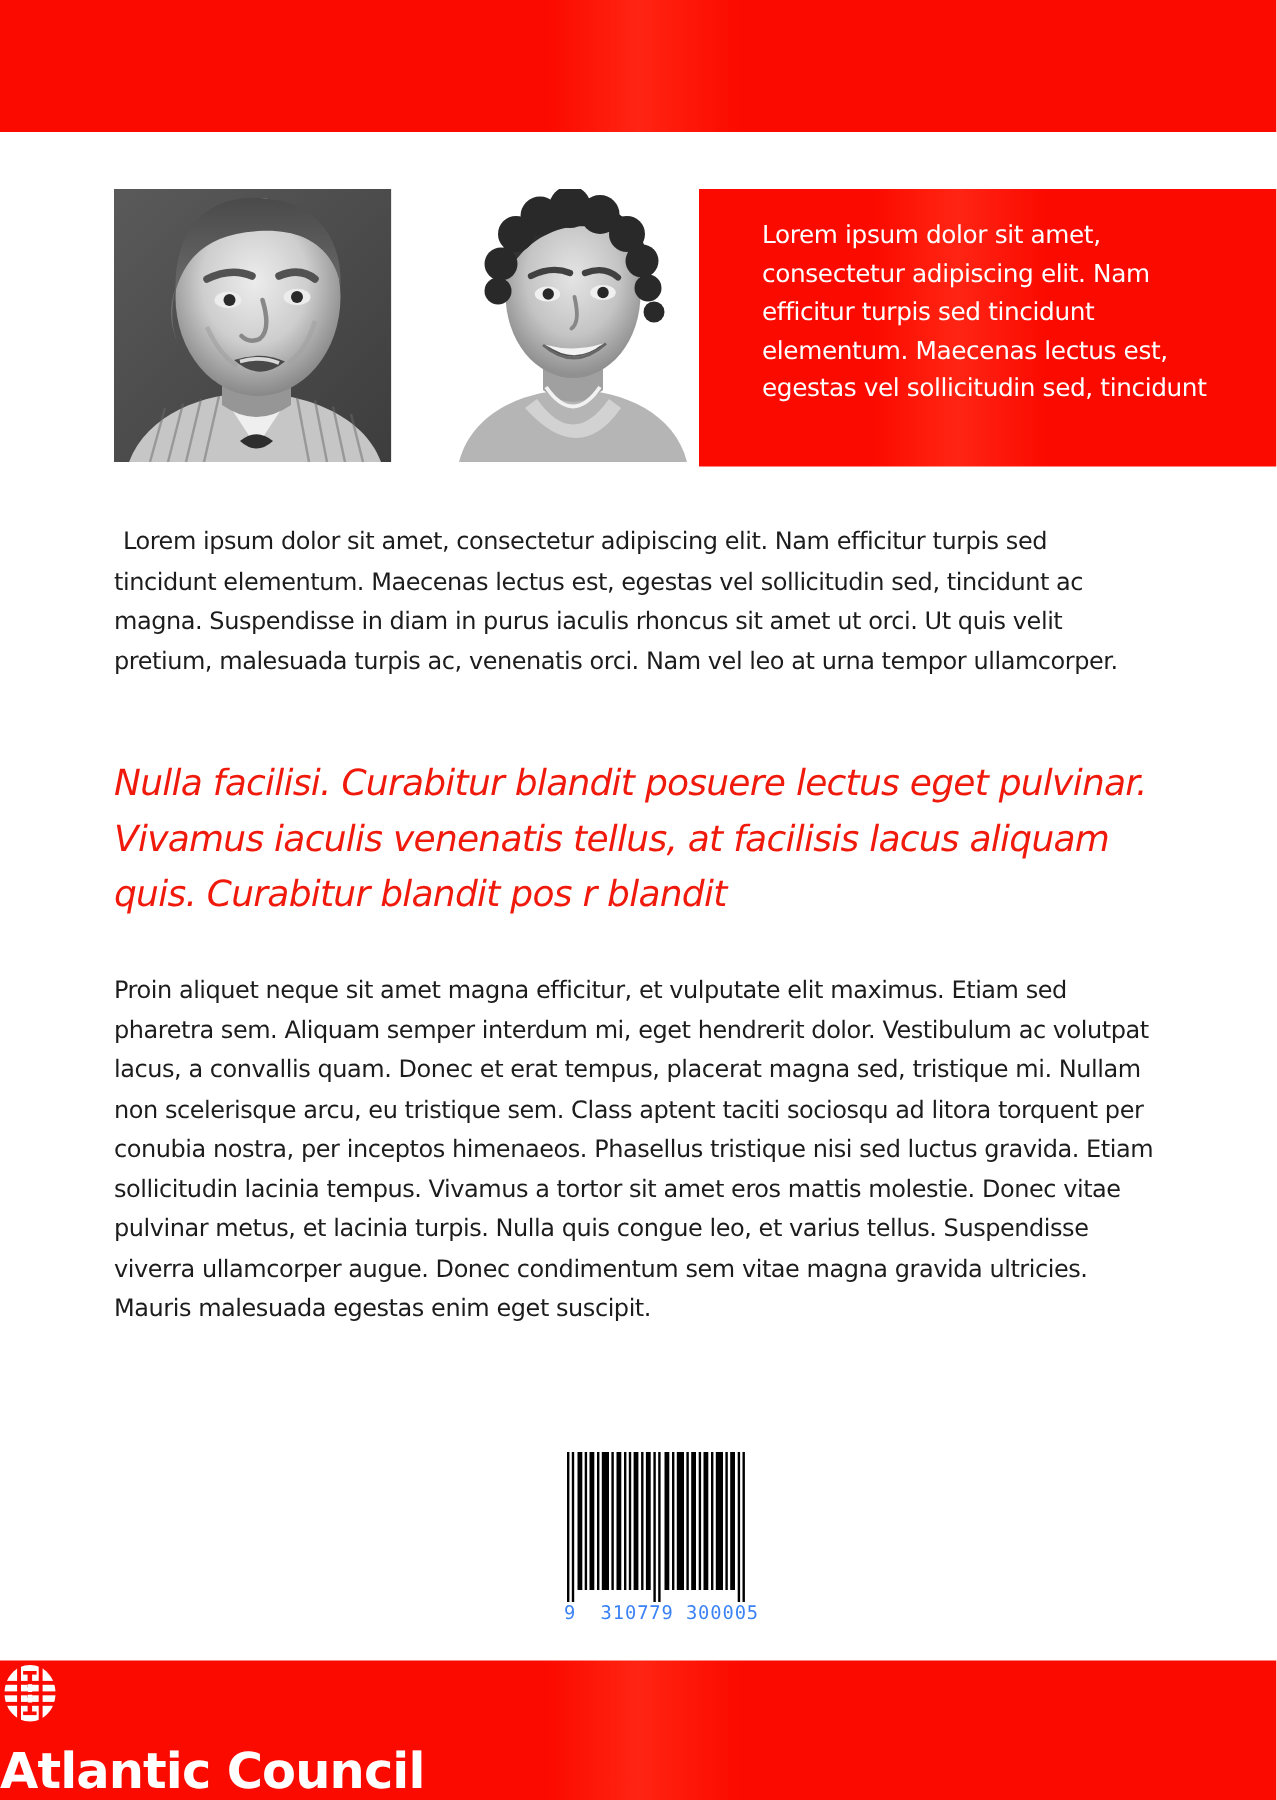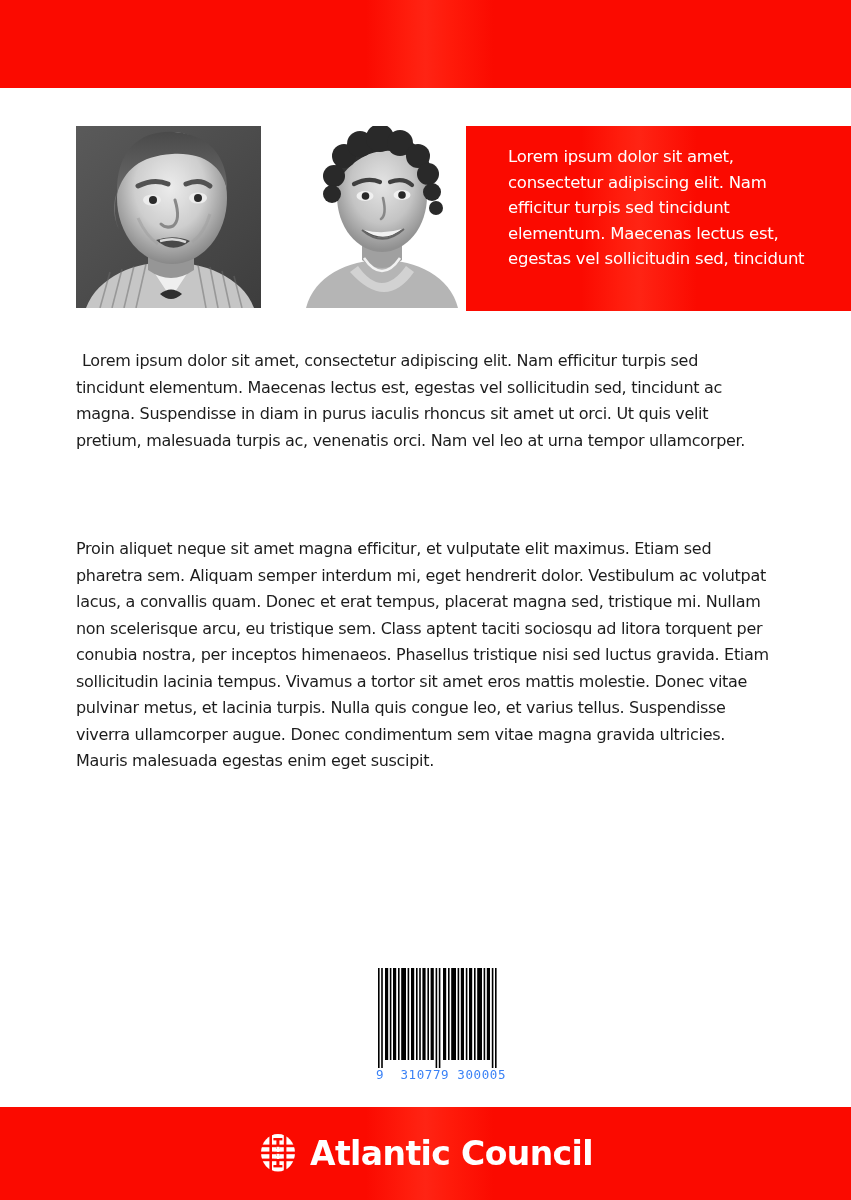--- a/index.html
+++ b/index.html
@@ -148,23 +148,24 @@
   }
 
   
   .footer-logo {
     position: absolute;
     left: 0;
     top: 1107px;
     width: 851px;
     height: 93px;
     display: flex;
-    align-items: center;
+    align-items: flex-start;
     justify-content: center;
     gap: 12px;
+    flex-direction: column;
   }
   .globe-icon { display: block; }
   .footer-name {
     color: #ffffff;
     font-family: "DejaVu Sans", sans-serif;
     font-weight: bold;
     font-size: 33px;
     letter-spacing: -0.6px;
     line-height: 36px;
   }
@@ -305,20 +306,21 @@
     <div class="quote-box">
       <div class="quote-text"> Lorem ipsum dolor sit amet, consectetur adipiscing elit. Nam efficitur turpis sed tincidunt elementum. Maecenas lectus est, egestas vel sollicitudin sed, tincidunt</div>
     </div>
   </div>
 
   <div class="content">
     <p class="body-para para-intro"> Lorem ipsum dolor sit amet, consectetur adipiscing elit. Nam efficitur turpis sed tincidunt elementum. Maecenas lectus est, egestas vel sollicitudin sed, tincidunt ac magna. Suspendisse in diam in purus iaculis rhoncus sit amet ut orci. Ut quis velit pretium, malesuada turpis ac, venenatis orci. Nam vel leo at urna tempor ullamcorper.</p>
 
     <div class="spacer-a"></div>
 
+    <p class="red-heading">Nulla facilisi. Curabitur blandit posuere lectus eget pulvinar. Vivamus iaculis venenatis tellus, at facilisis lacus aliquam quis. Curabitur blandit pos r blandit</p>
 
     <div class="spacer-b"></div>
 
     <p class="body-para para-main">Proin aliquet neque sit amet magna efficitur, et vulputate elit maximus. Etiam sed pharetra sem. Aliquam semper interdum mi, eget hendrerit dolor. Vestibulum ac volutpat lacus, a convallis quam. Donec et erat tempus, placerat magna sed, tristique mi. Nullam non scelerisque arcu, eu tristique sem. Class aptent taciti sociosqu ad litora torquent per conubia nostra, per inceptos himenaeos. Phasellus tristique nisi sed luctus gravida. Etiam sollicitudin lacinia tempus. Vivamus a tortor sit amet eros mattis molestie. Donec vitae pulvinar metus, et lacinia turpis. Nulla quis congue leo, et varius tellus. Suspendisse viverra ullamcorper augue. Donec condimentum sem vitae magna gravida ultricies. Mauris malesuada egestas enim eget suscipit.</p>
   </div>
 
   <div class="barcode-wrap">
     <svg class="barcode-bars" viewBox="0 0 124 100" preserveAspectRatio="none" aria-hidden="true">
       <rect x="0" y="0" width="124" height="100" fill="#ffffff"></rect>
       <g fill="#000000">

